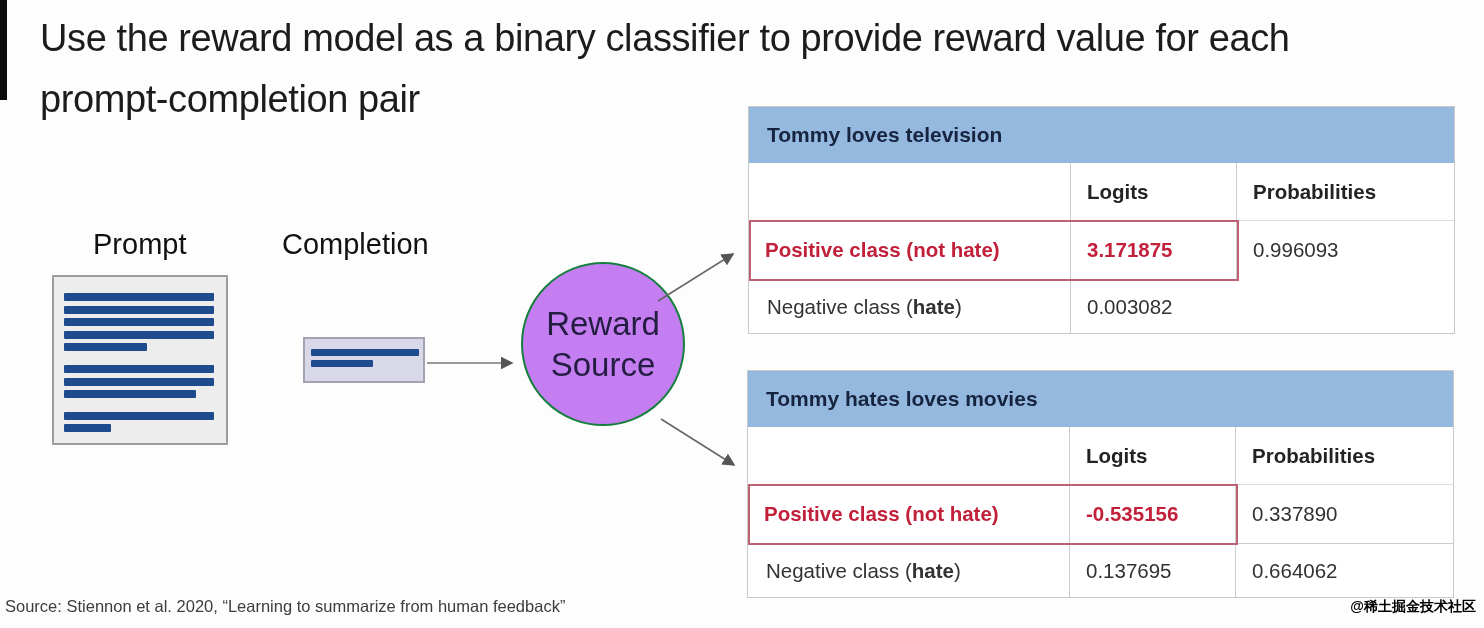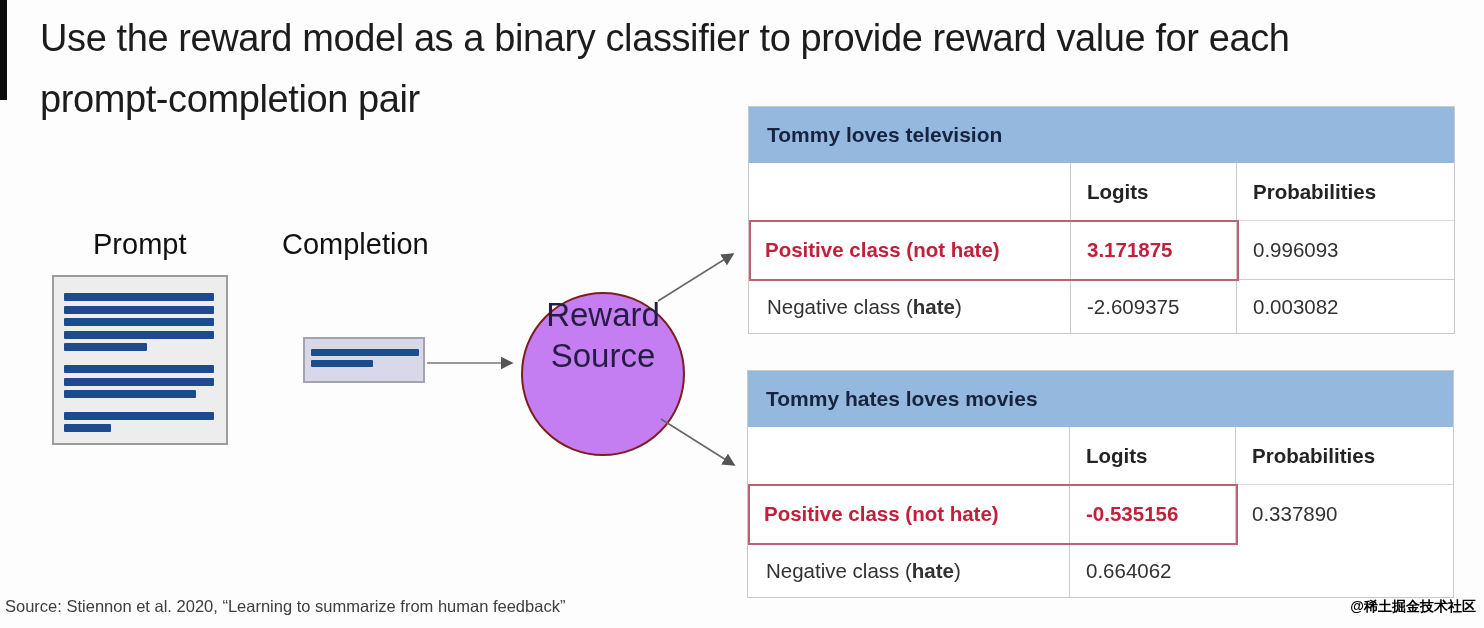--- a/index.html
+++ b/index.html
@@ -36,23 +36,23 @@
   .completion-box{
     left:303px;top:337px;width:122px;height:46px;box-sizing:border-box;
     background:var(--completion-bg,#d8d8e9);border:2px solid #a2a2b0;
     padding:10px 0 0 6px;
   }
   .completion-box .bar{height:7px;margin-bottom:4px;}
   .cbar1{width:108px;}
   .cbar2{width:62px;}
 
   .reward-circle{
-    left:521px;top:292px;width:164px;height:164px;border-radius:50%;
-    background:var(--circle-purple,#c57ef2);border:2px solid #7f1d1d;
-    display:flex;align-items:flex-start;justify-content:center;text-align:center;
+    left:521px;top:262px;width:164px;height:164px;border-radius:50%;
+    background:var(--circle-purple,#c57ef2);border:2px solid #15803d;
+    display:flex;align-items:center;justify-content:center;text-align:center;
     font-size:33px;line-height:41px;color:#241d42;box-sizing:border-box;
   }
 
   svg.overlay{left:0;top:0;pointer-events:none;}
 
   
   .data-table{
     width:707px;background:#fff;border:1px solid #c9c9c9;box-sizing:border-box;
   }
   .table-caption{
@@ -146,21 +146,20 @@
     <div class="cell c1 hl">Positive class (not hate)</div>
     <div class="cell c2 hl">3.171875</div>
     <div class="cell c3">0.996093</div>
   </div>
   <div class="table-grid row-neg">
     <div class="cell c1">
         <span>Negative class (</span>
         <span class="bold">hate</span>
         <span>)</span>
       </div>
-    <div class="cell c2">-2.609375</div>
     <div class="cell c3">0.003082</div>
   </div>
   <div class="abs red-box"></div>
 </div>
 
 <div class="abs data-table table2">
   <div class="table-caption">Tommy hates loves movies</div>
   <div class="table-grid row-colhead">
     <div class="cell c1"></div>
     <div class="cell c2">Logits</div>
@@ -170,19 +169,20 @@
     <div class="cell c1 hl">Positive class (not hate)</div>
     <div class="cell c2 hl">-0.535156</div>
     <div class="cell c3">0.337890</div>
   </div>
   <div class="table-grid row-neg">
     <div class="cell c1">
         <span>Negative class (</span>
         <span class="bold">hate</span>
         <span>)</span>
       </div>
+    <div class="cell c2">0.137695</div>
     <div class="cell c3">0.664062</div>
   </div>
   <div class="abs red-box"></div>
 </div>
 
 <div class="abs source-note">Source: Stiennon et al. 2020, “Learning to summarize from human feedback”</div>
 <div class="abs watermark">@稀土掘金技术社区</div>
 
 </body></html>

